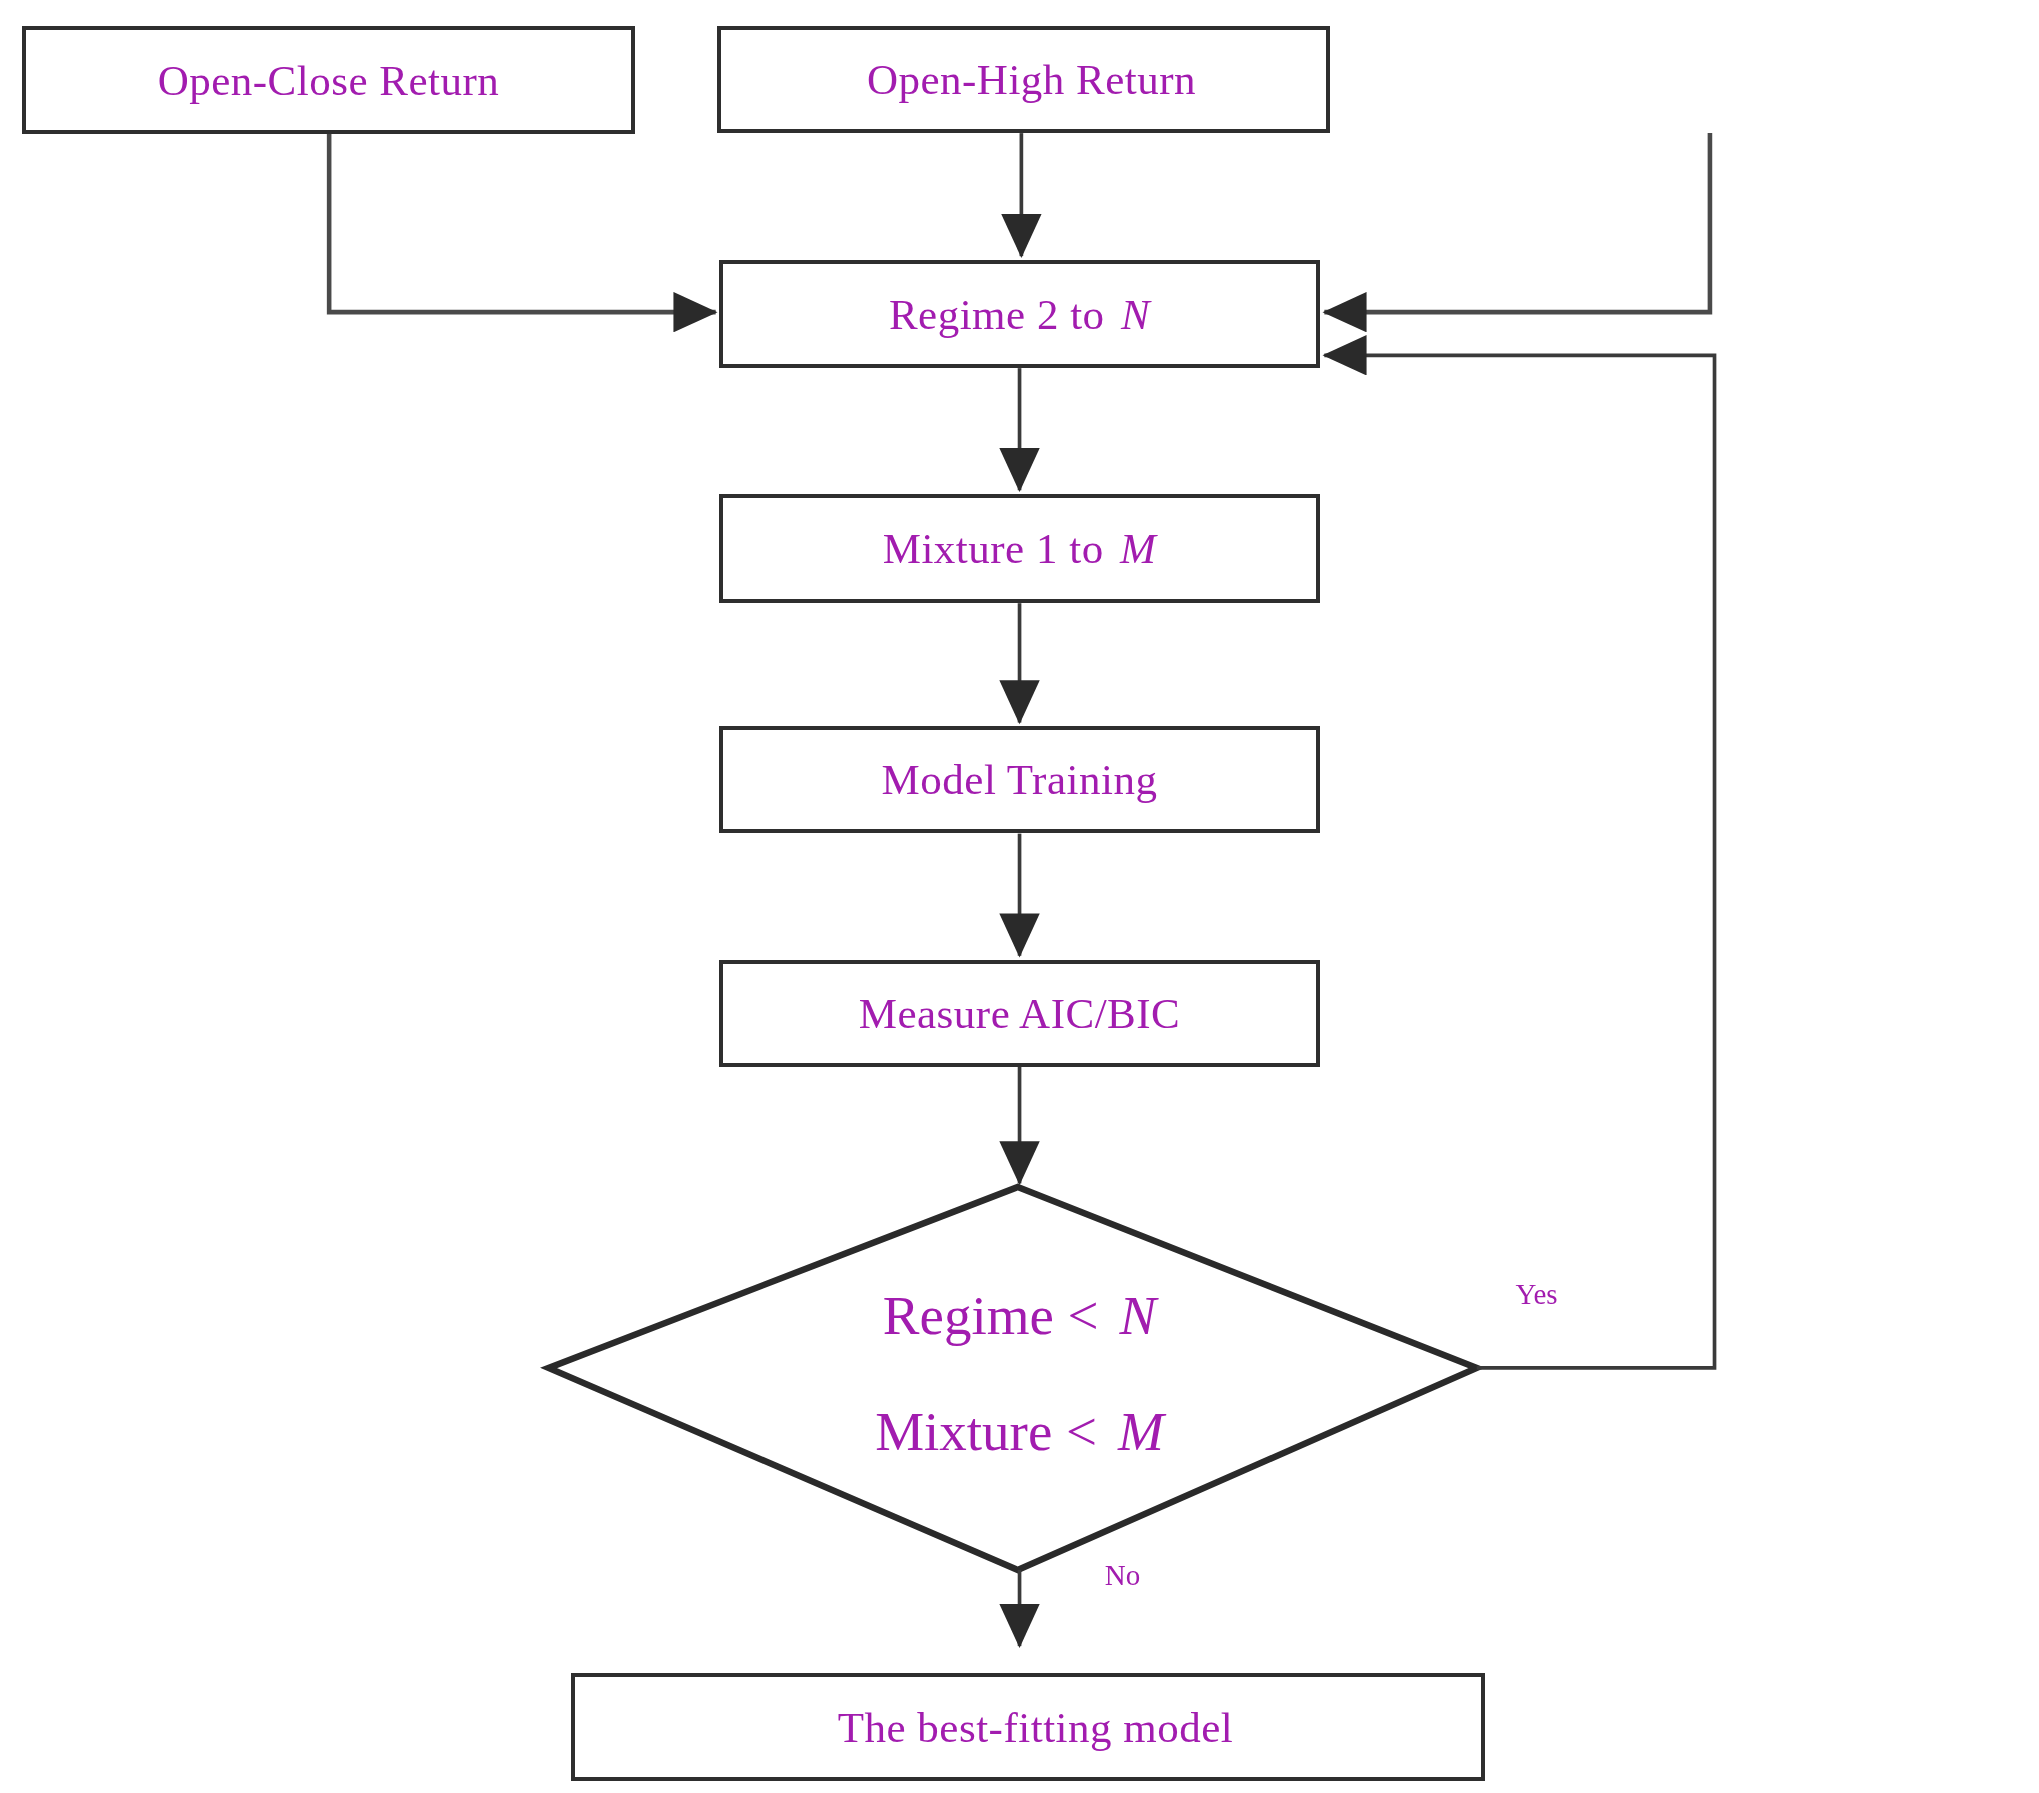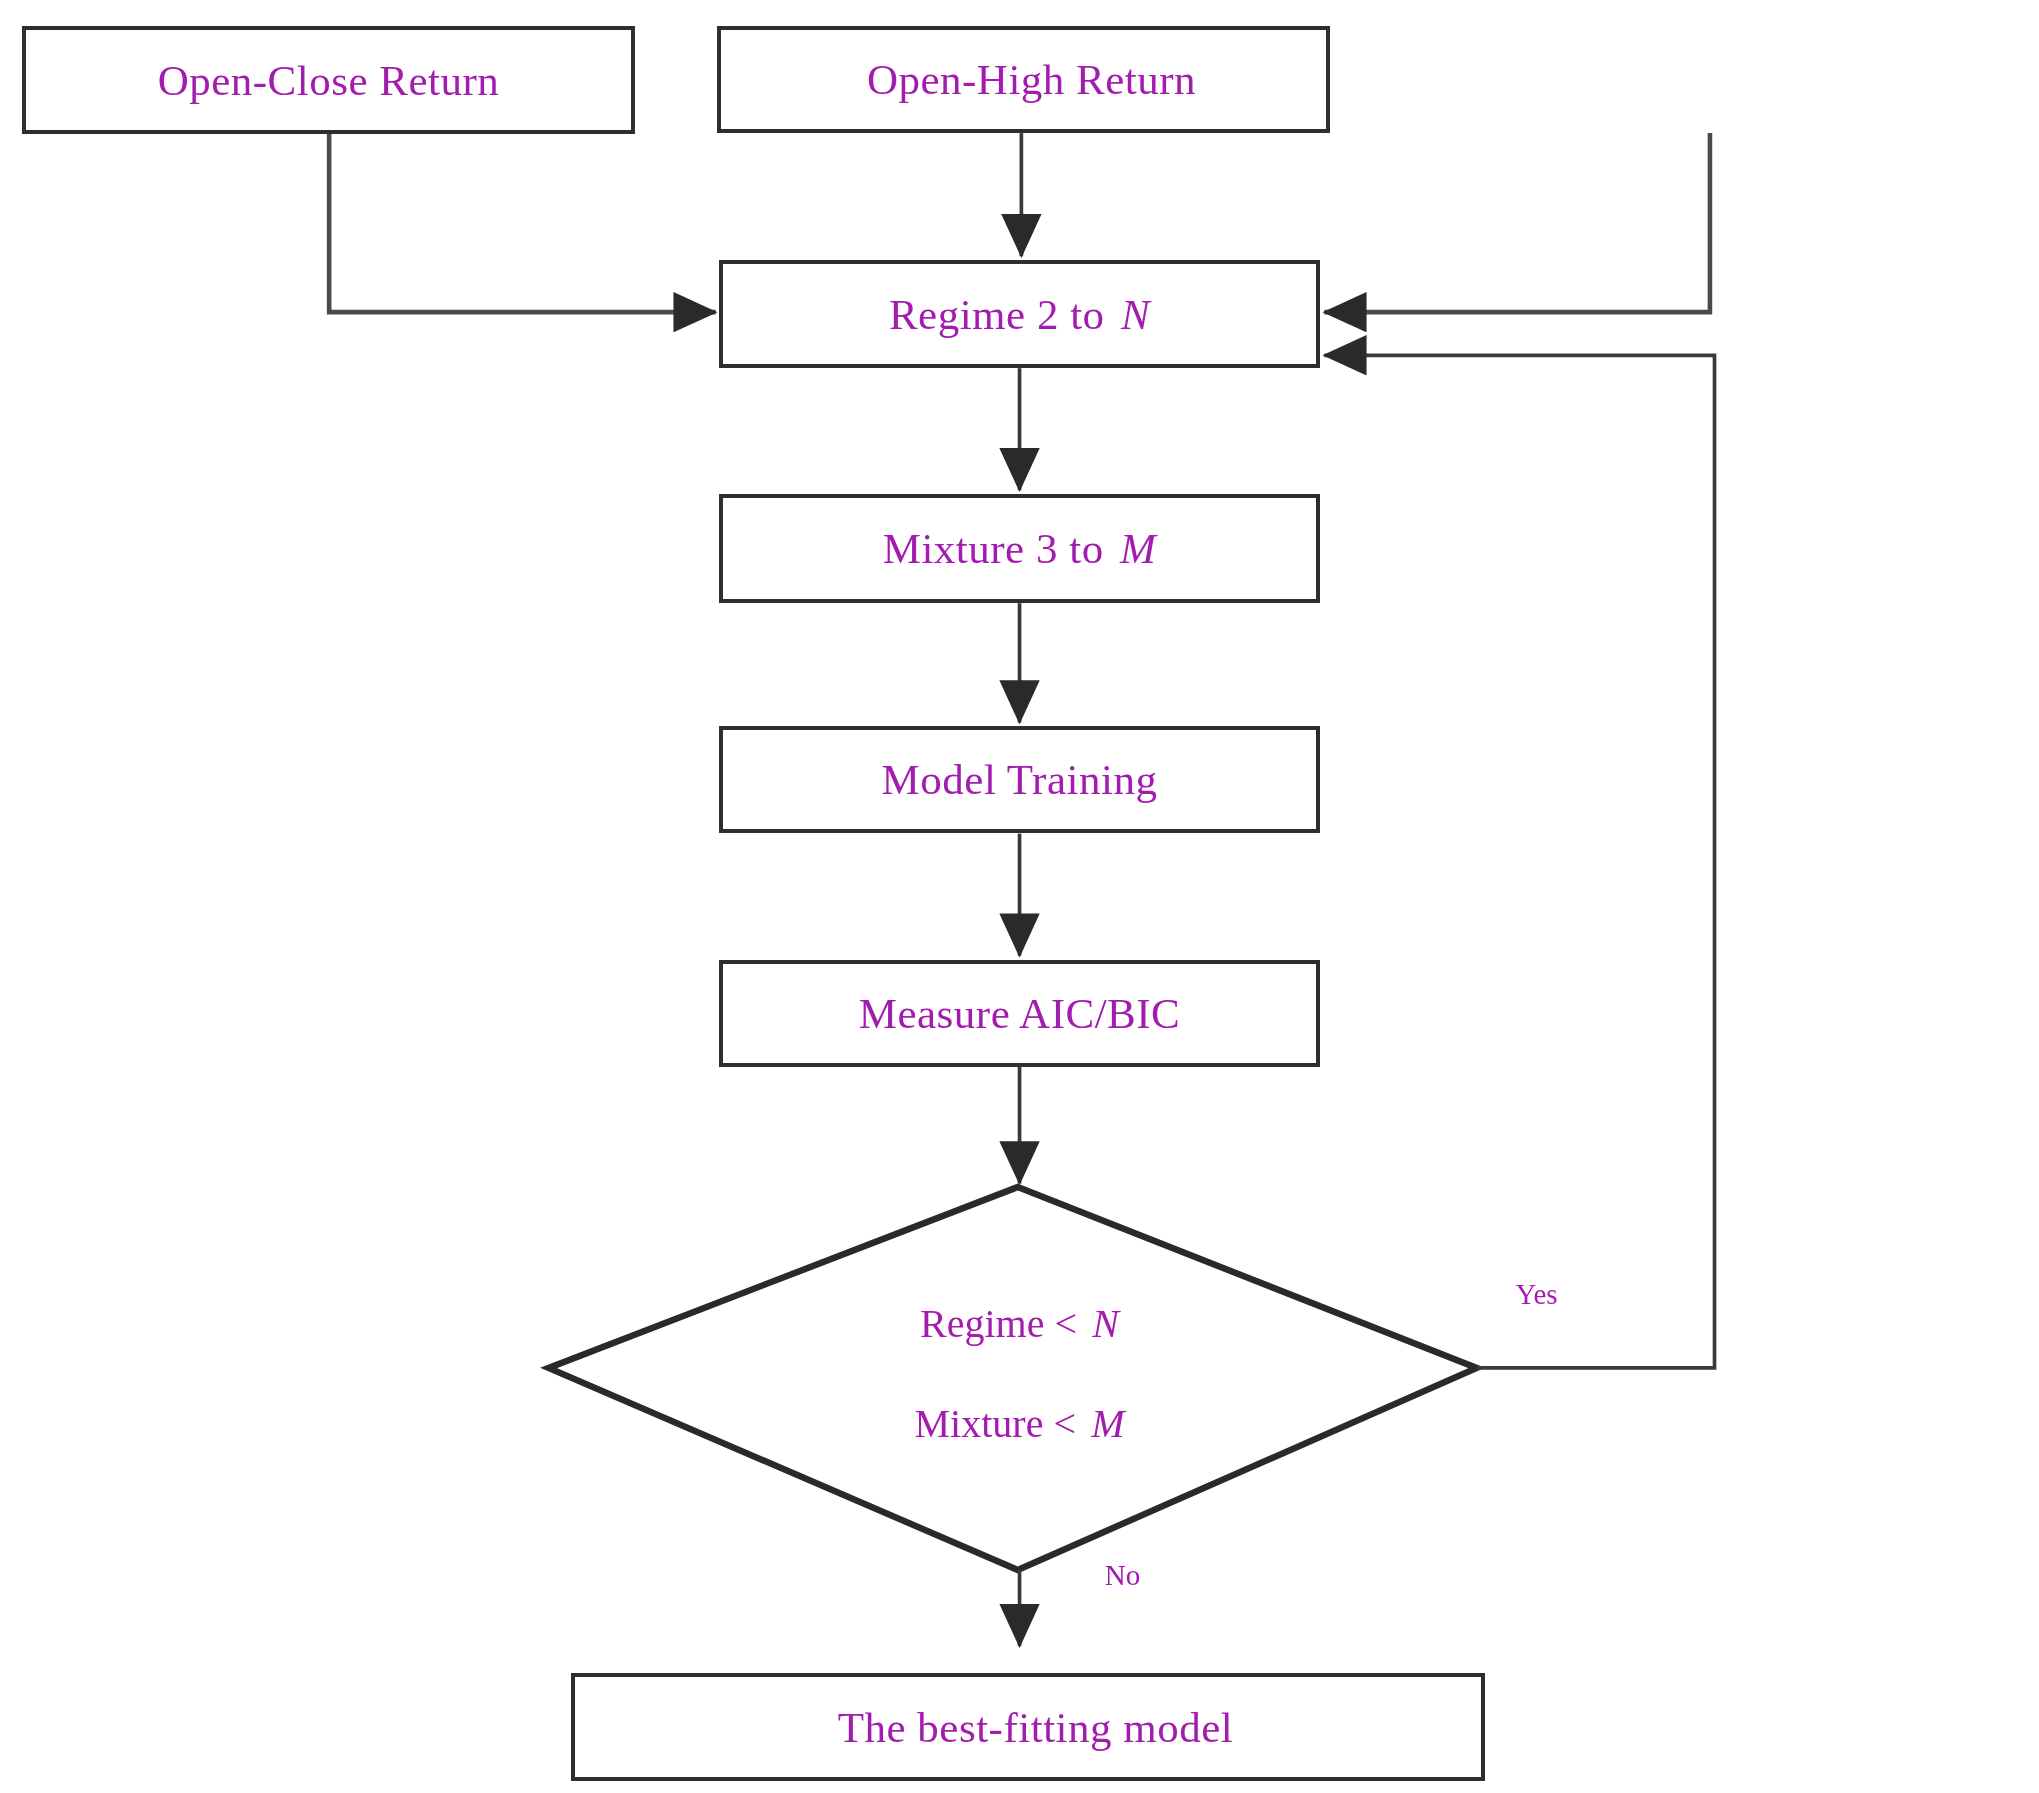--- a/index.html
+++ b/index.html
@@ -33,21 +33,21 @@
     font-style: italic;
     margin-left: 0.38em;
   }
   .decision-text {
     position: absolute;
     display: flex;
     flex-direction: column;
     align-items: center;
     justify-content: center;
     gap: 53px;
-    font-size: 40px;
+    font-size: 55px;
     text-align: center;
   }
   .decision-text .dline em { font-style: italic; margin-left: 0.38em; }
   .edge-label {
     position: absolute;
     font-size: 29px;
     text-align: center;
   }
   
   #n-open-close   { left: 22px;   top: 26px;   width: 613px; height: 108px; }
@@ -103,21 +103,21 @@
     <span>Open-High Return</span>
   </div>
 
 
   <div class="node" id="n-regime">
     <span>Regime 2 to</span>
       <em>N</em>
   </div>
 
   <div class="node" id="n-mixture">
-    <span>Mixture 3 to</span>
+    <span>Mixture 1 to</span>
       <em>M</em>
   </div>
 
   <div class="node" id="n-model">
     <span>Model Training</span>
   </div>
 
   <div class="node" id="n-measure">
     <span>Measure AIC/BIC</span>
   </div>

